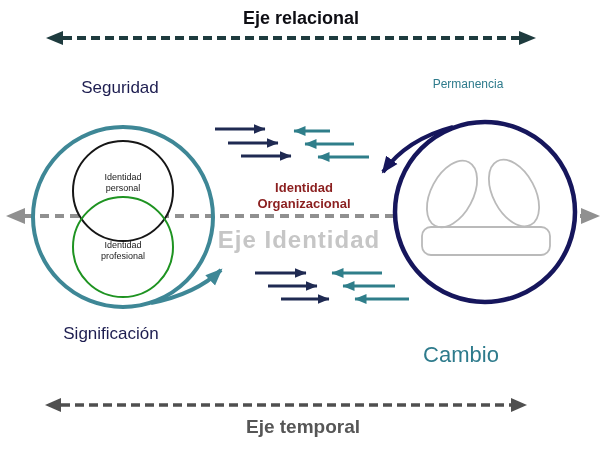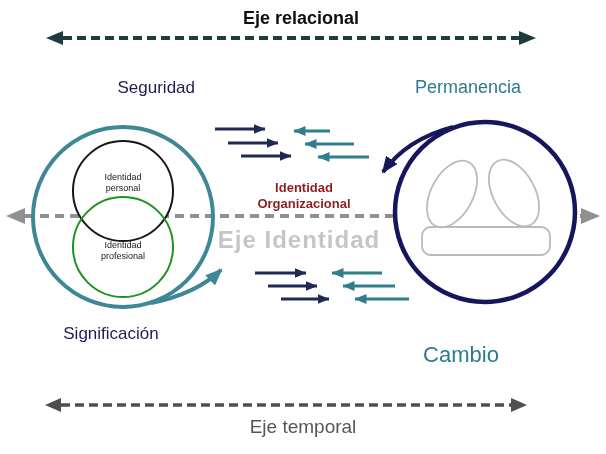--- a/index.html
+++ b/index.html
@@ -4,30 +4,30 @@
 <style>
   html,body{margin:0;padding:0;background:#fff;}
   .stage{
     position:relative;width:606px;height:454px;background:#ffffff;
     font-family:"Liberation Sans", sans-serif;overflow:hidden;
   }
   .stage svg{position:absolute;left:0;top:0;}
   .lbl{position:absolute;text-align:center;white-space:pre-line;line-height:1.18;}
 
   .l-title{left:151px;top:8px;width:300px;font-size:18px;font-weight:bold;color:var(--title-text);}
-  .l-seg{left:45px;top:78px;width:150px;font-size:17px;color:var(--navy-text);text-align:right;}
-  .l-perm{left:393px;top:77px;width:150px;font-size:18px;color:var(--teal-text);}
+  .l-seg{left:45px;top:78px;width:150px;font-size:17px;color:var(--navy-text);}
+  .l-perm{left:393px;top:77px;width:150px;font-size:12px;color:var(--teal-text);}
   .l-idper{left:73px;top:172px;width:100px;font-size:9px;color:#1a1a1a;}
   .l-idpro{left:63px;top:240px;width:120px;font-size:9px;color:#1a1a1a;}
   .l-idorg{left:224px;top:180px;width:160px;font-size:13px;font-weight:bold;color:var(--org-identity-text);line-height:1.22;}
   .l-cult{left:199px;top:226px;width:200px;font-size:24px;font-weight:bold;color:var(--cultural-text);letter-spacing:1px;}
   .l-apice{left:440px;top:127px;width:100px;font-size:11px;font-weight:bold;color:#141414;line-height:1.27;}
   .l-sig{left:33px;top:324px;width:156px;font-size:17px;color:var(--navy-text);}
   .l-cam{left:391px;top:342px;width:140px;font-size:22px;color:var(--teal-text);}
-  .l-temp{left:203px;top:416px;width:200px;font-size:19px;font-weight:normal;color:var(--temporal-text);}
+  .l-temp{left:203px;top:416px;width:200px;font-size:19px;font-weight:bold;color:var(--temporal-text);}
 
   .ln-cult{stroke:var(--cultural-axis-line);}
   .f-cult{fill:var(--cultural-axis-line);}
   .ln-rel{stroke:var(--relational-axis);}
   .f-rel{fill:var(--relational-axis);}
   .ln-temp{stroke:var(--temporal-axis);}
   .f-temp{fill:var(--temporal-axis);}
   .st-teal{stroke:var(--teal);}
   .f-teal{fill:var(--teal);}
   .st-navy{stroke:var(--navy);}

